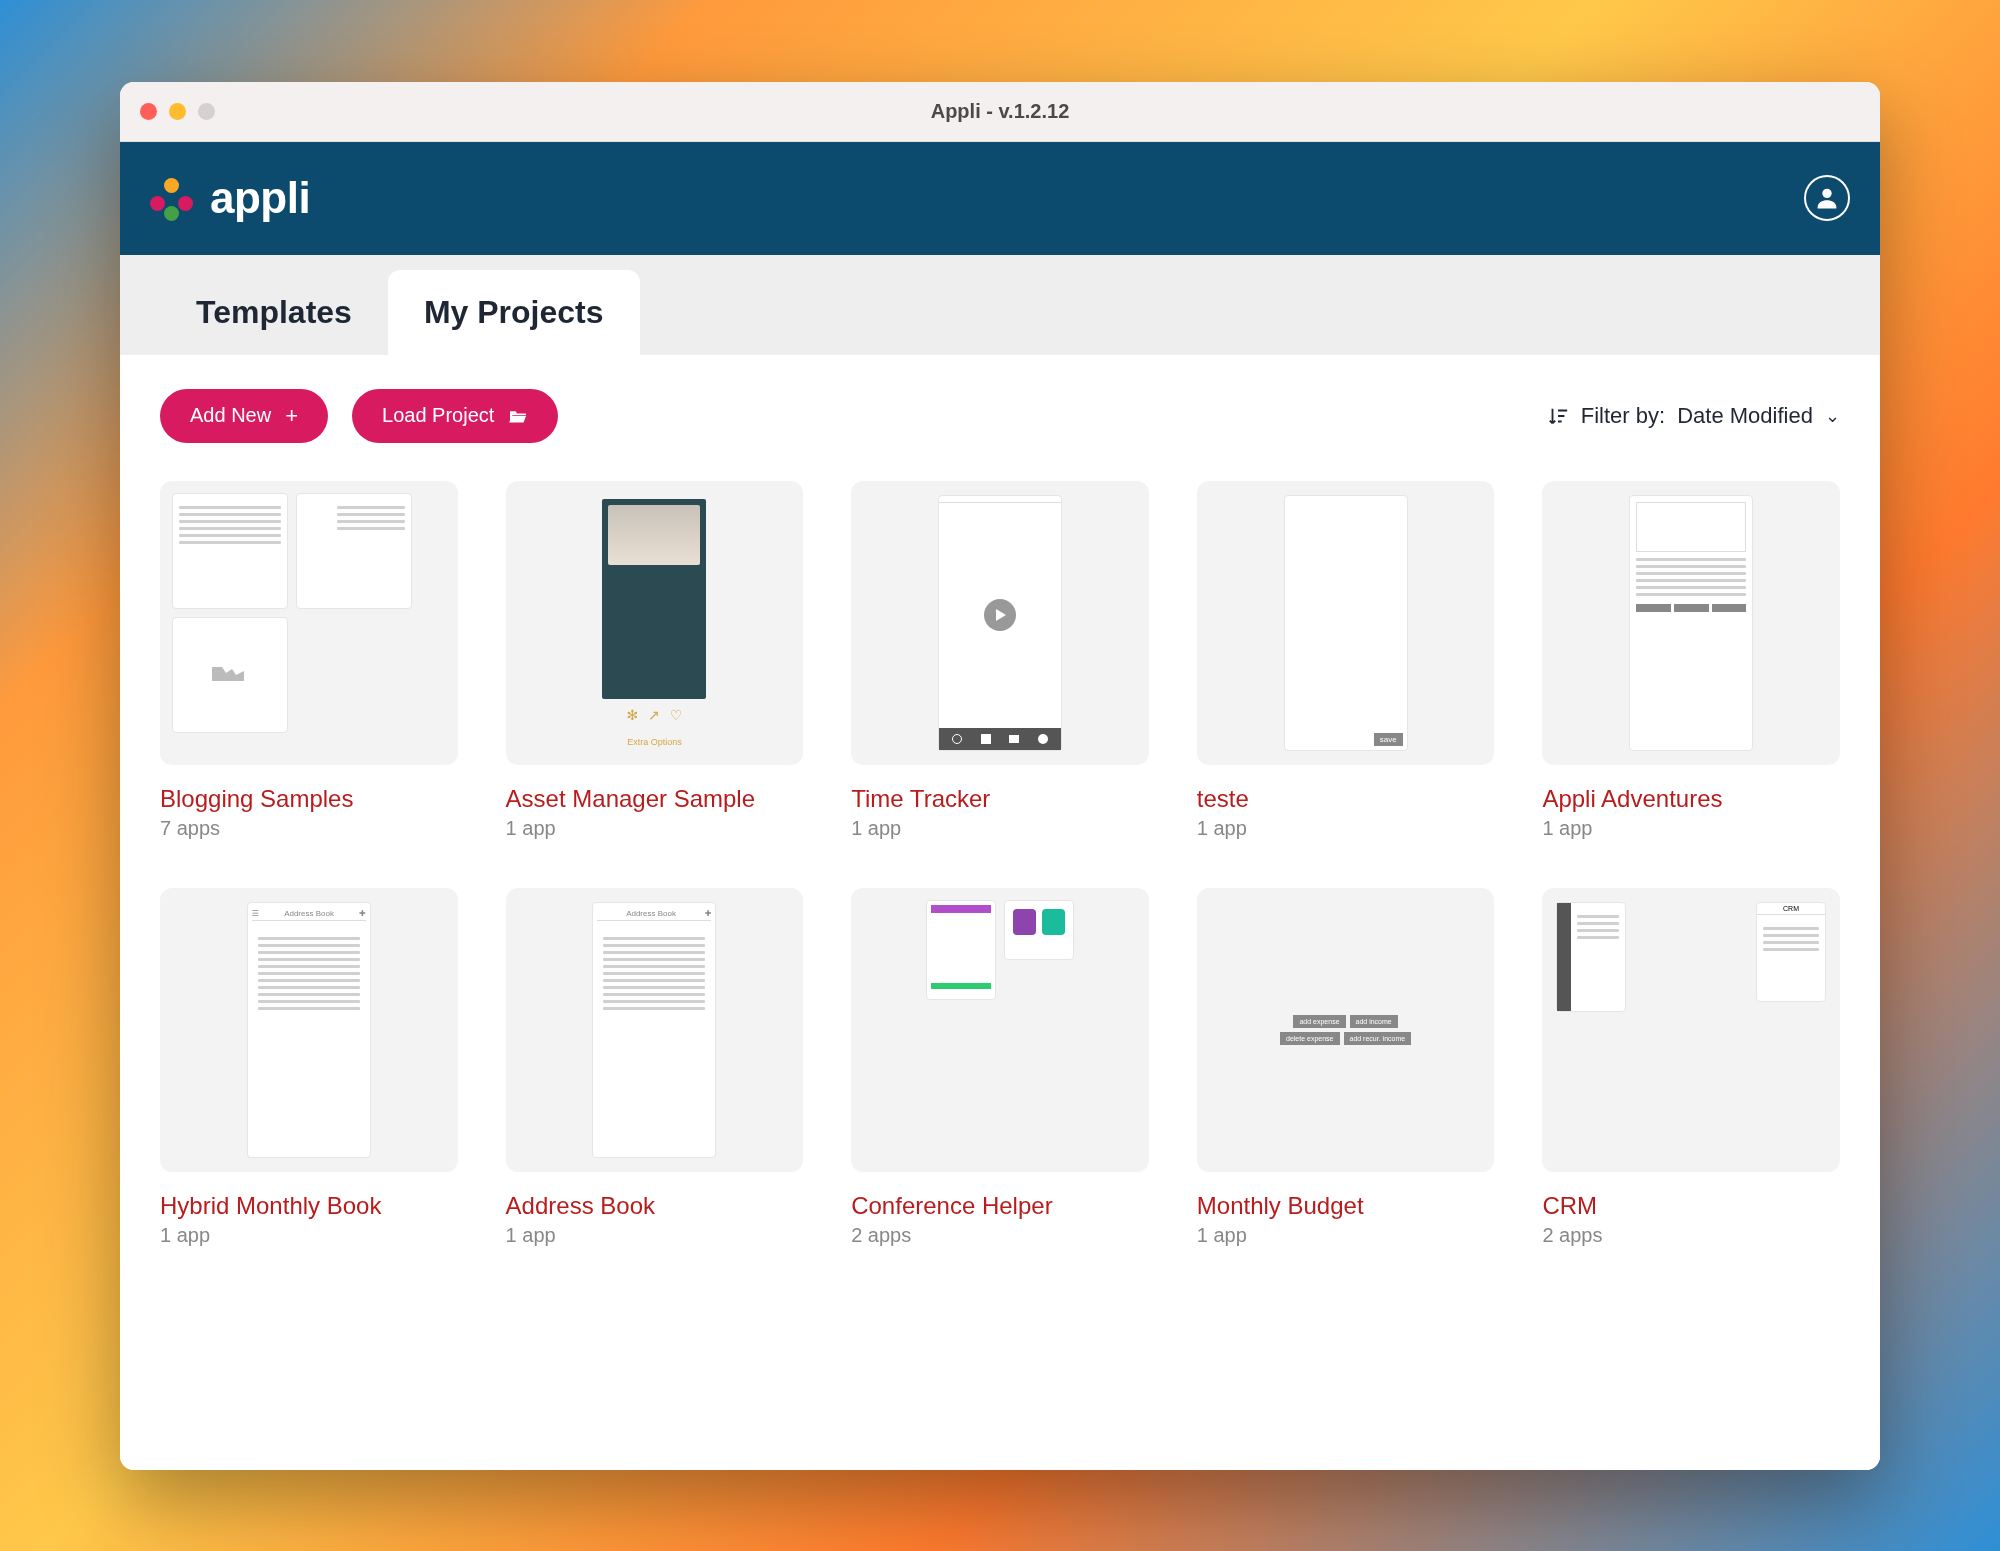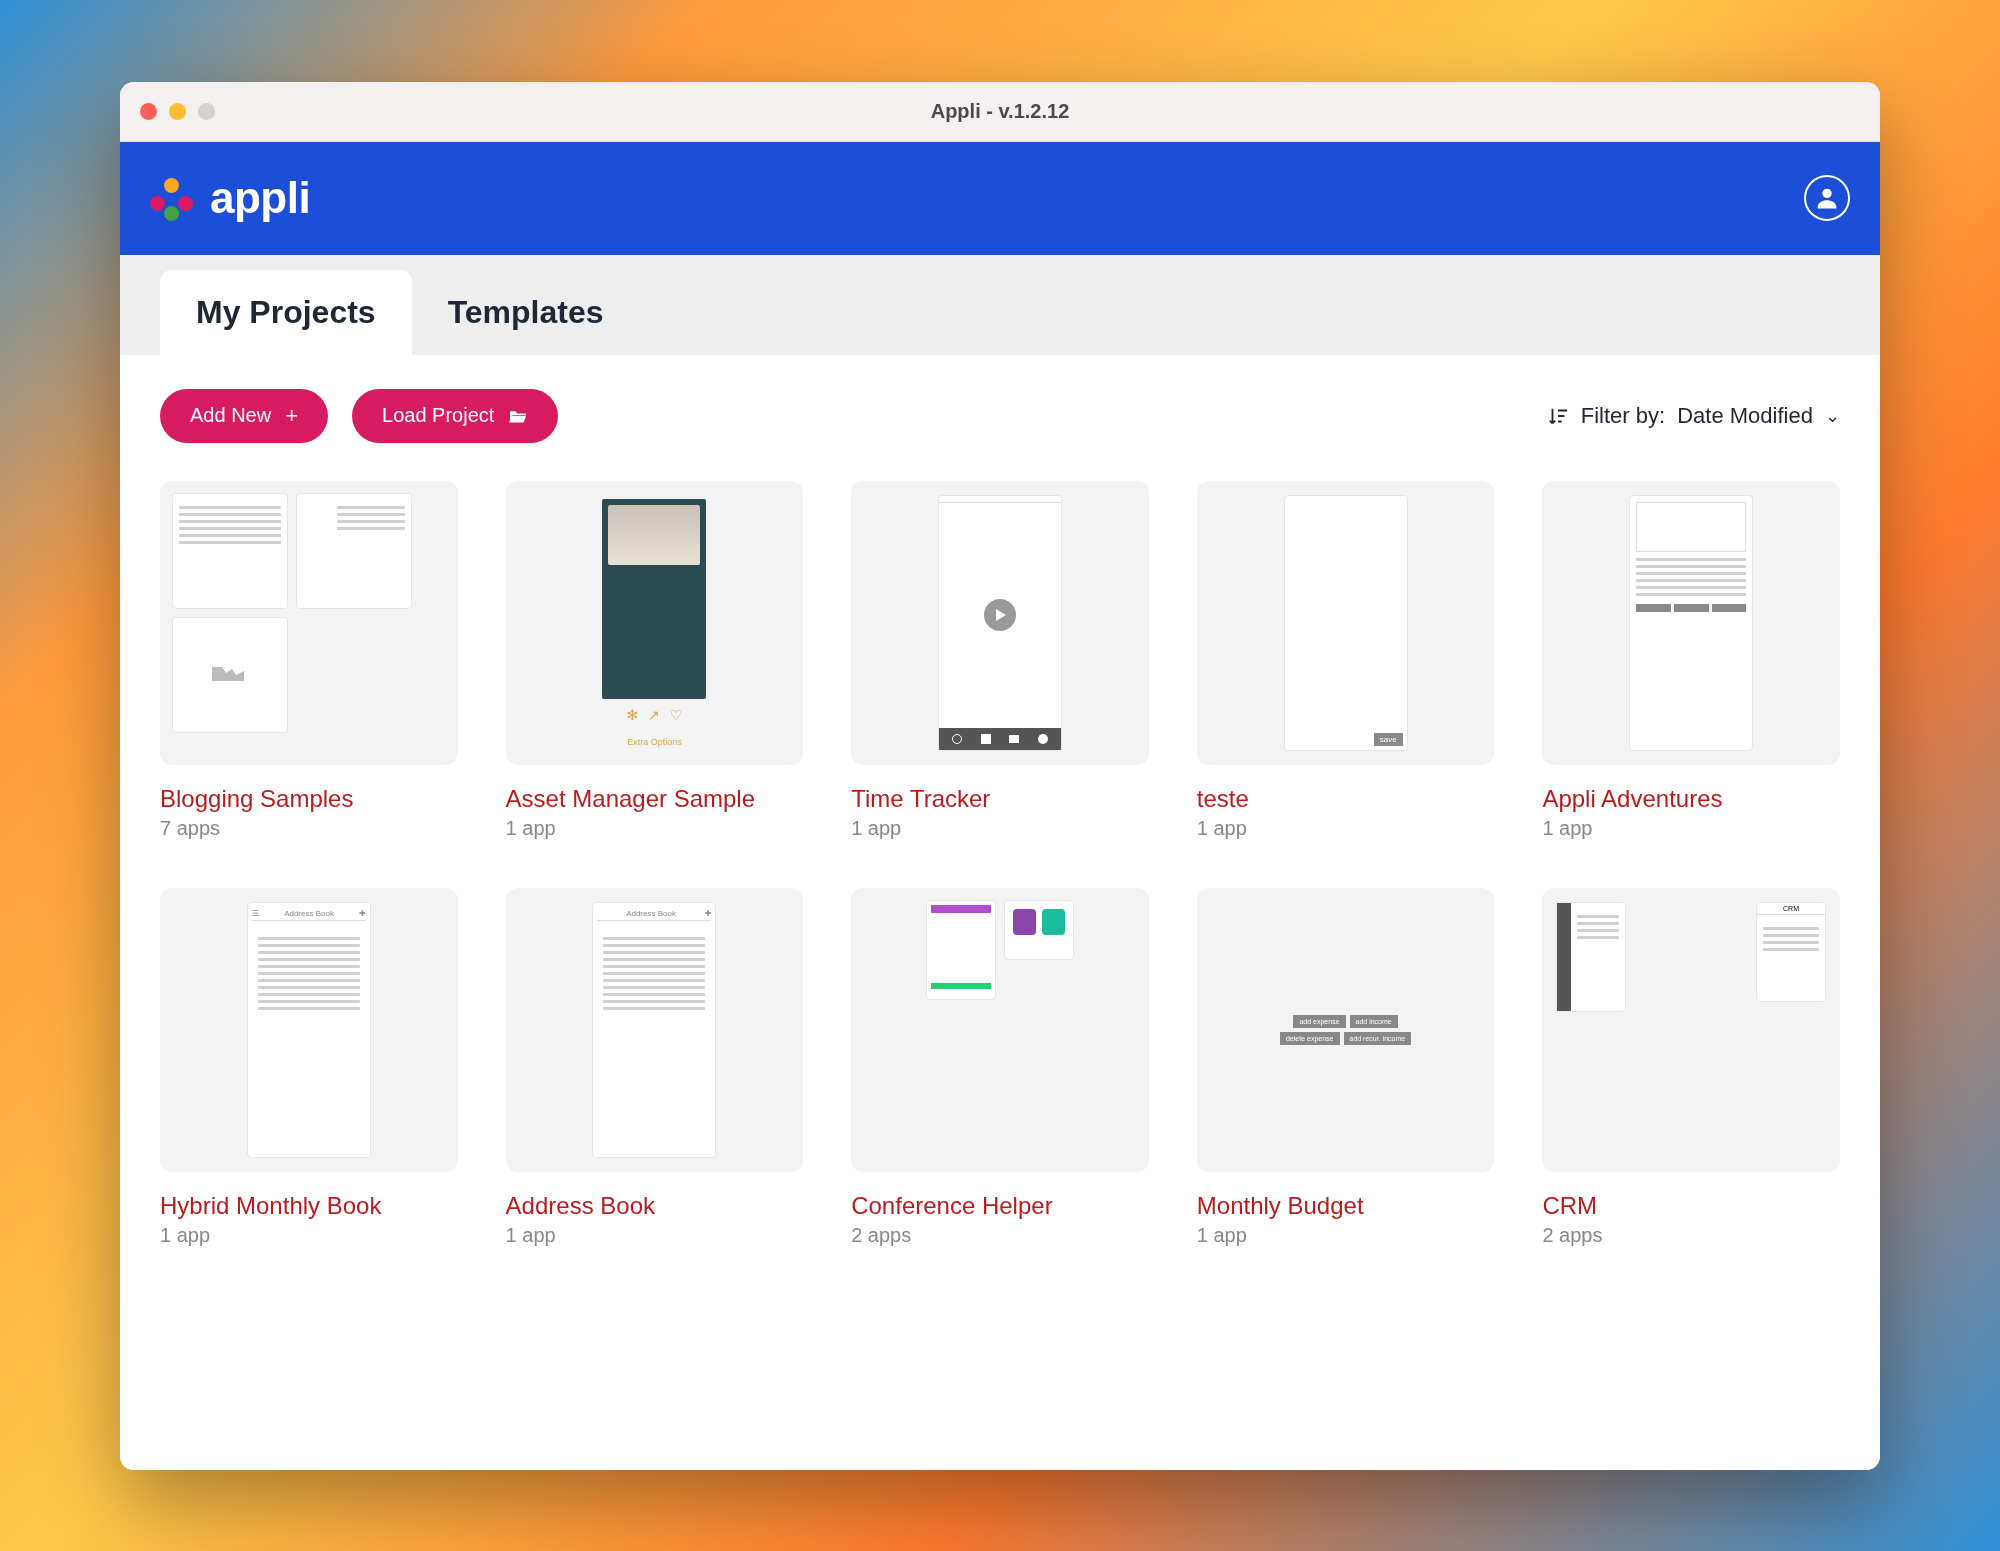--- a/index.html
+++ b/index.html
@@ -39,21 +39,21 @@
 .window-title {
   position: absolute;
   left: 0; right: 0;
   text-align: center;
   font-size: 20px;
   font-weight: 600;
   color: #4a4a4a;
 }
 .header {
   height: 113px;
-  background: #1d4ed8;
+  background: #0c4a6e;
   display: flex;
   align-items: center;
   justify-content: space-between;
   padding: 0 30px;
 }
 .logo { display: flex; align-items: center; gap: 16px; }
 .logo-mark { width: 44px; height: 44px; position: relative; }
 .logo-mark span { position: absolute; border-radius: 50%; }
 .logo-dot-top { width: 15px; height: 15px; background: #f9a825; top: 2px; left: 14px; }
 .logo-dot-left { width: 15px; height: 15px; background: #d81b60; top: 20px; left: 0; }
@@ -168,22 +168,22 @@
     </div>
     <div class="user-icon">
       <svg viewBox="0 0 24 24">
           <circle cx="12" cy="8" r="4"></circle>
           <path d="M4 20c0-4 4-6 8-6s8 2 8 6v1H4z"></path>
         </svg>
     </div>
   </div>
 
   <div class="tabs-row">
+    <div class="tab">Templates</div>
     <div class="tab active">My Projects</div>
-    <div class="tab">Templates</div>
   </div>
 
   <div class="content">
     <div class="toolbar">
       <div class="toolbar-left">
         <button class="pill-btn">
           <span>Add New</span>
           <span class="plus">+</span>
         </button>
         <button class="pill-btn">

